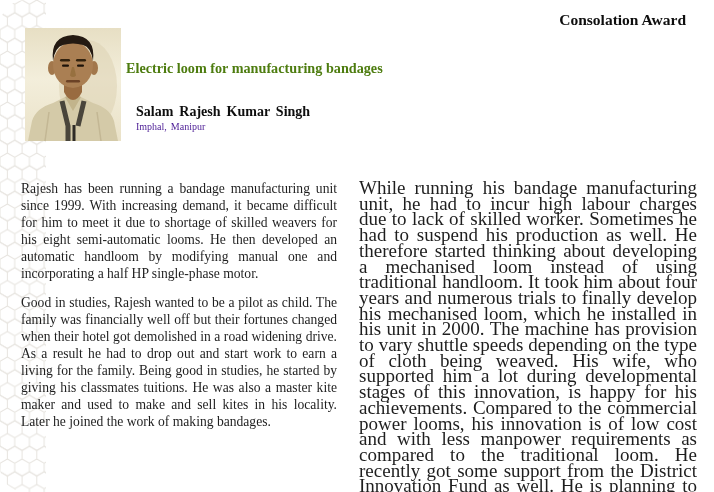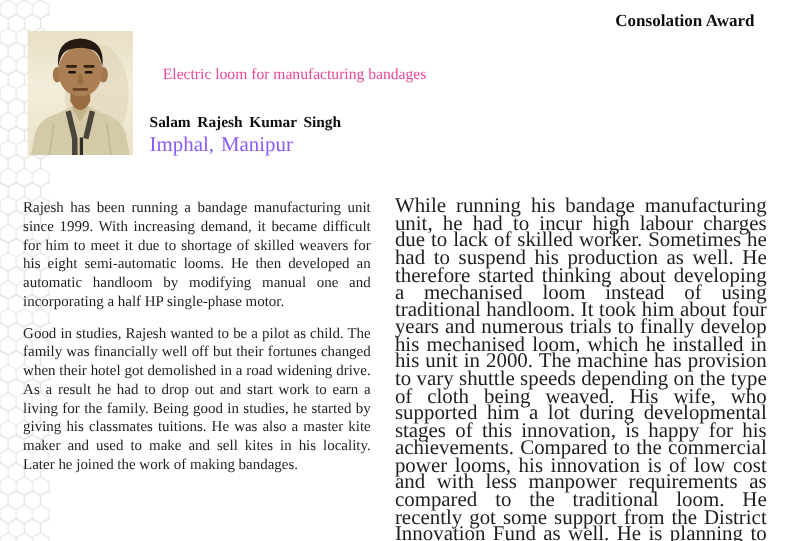--- a/index.html
+++ b/index.html
@@ -8,20 +8,21 @@
     background: #ffffff;
   }
   .page {
     position: relative;
     width: 714px;
     height: 492px;
     background: #ffffff;
     overflow: hidden;
     font-family: "Liberation Serif", "DejaVu Serif", serif;
     color: #1e1e1e;
+    border-radius: 25px;
   }
   .hex-strip {
     position: absolute;
     left: 0;
     top: 0;
     width: 46px;
     height: 492px;
     z-index: 0;
   }
   .award {
@@ -37,46 +38,46 @@
   .photo {
     position: absolute;
     left: 25px;
     top: 28px;
     width: 96px;
     height: 113px;
     z-index: 1;
   }
   .title {
     position: absolute;
-    left: 148px;
+    left: 126px;
     top: 60px;
     margin: 0;
     font-size: 14.2px;
-    font-weight: normal;
-    color: #ec4899;
+    font-weight: bold;
+    color: #4d7c0f;
     z-index: 2;
     white-space: nowrap;
   }
   .name {
     position: absolute;
     left: 136px;
     top: 104px;
     font-size: 14px;
     font-weight: bold;
     color: #0e0e0e;
     word-spacing: 2.5px;
     z-index: 2;
     white-space: nowrap;
   }
   .location {
     position: absolute;
     left: 136px;
     top: 121px;
-    font-size: 19px;
-    color: #8b5cf6;
+    font-size: 10px;
+    color: #4c1d95;
     word-spacing: 1.5px;
     z-index: 2;
     white-space: nowrap;
   }
   .cols {
     position: absolute;
     left: 21px;
     top: 180px;
     width: 676px;
     display: grid;

